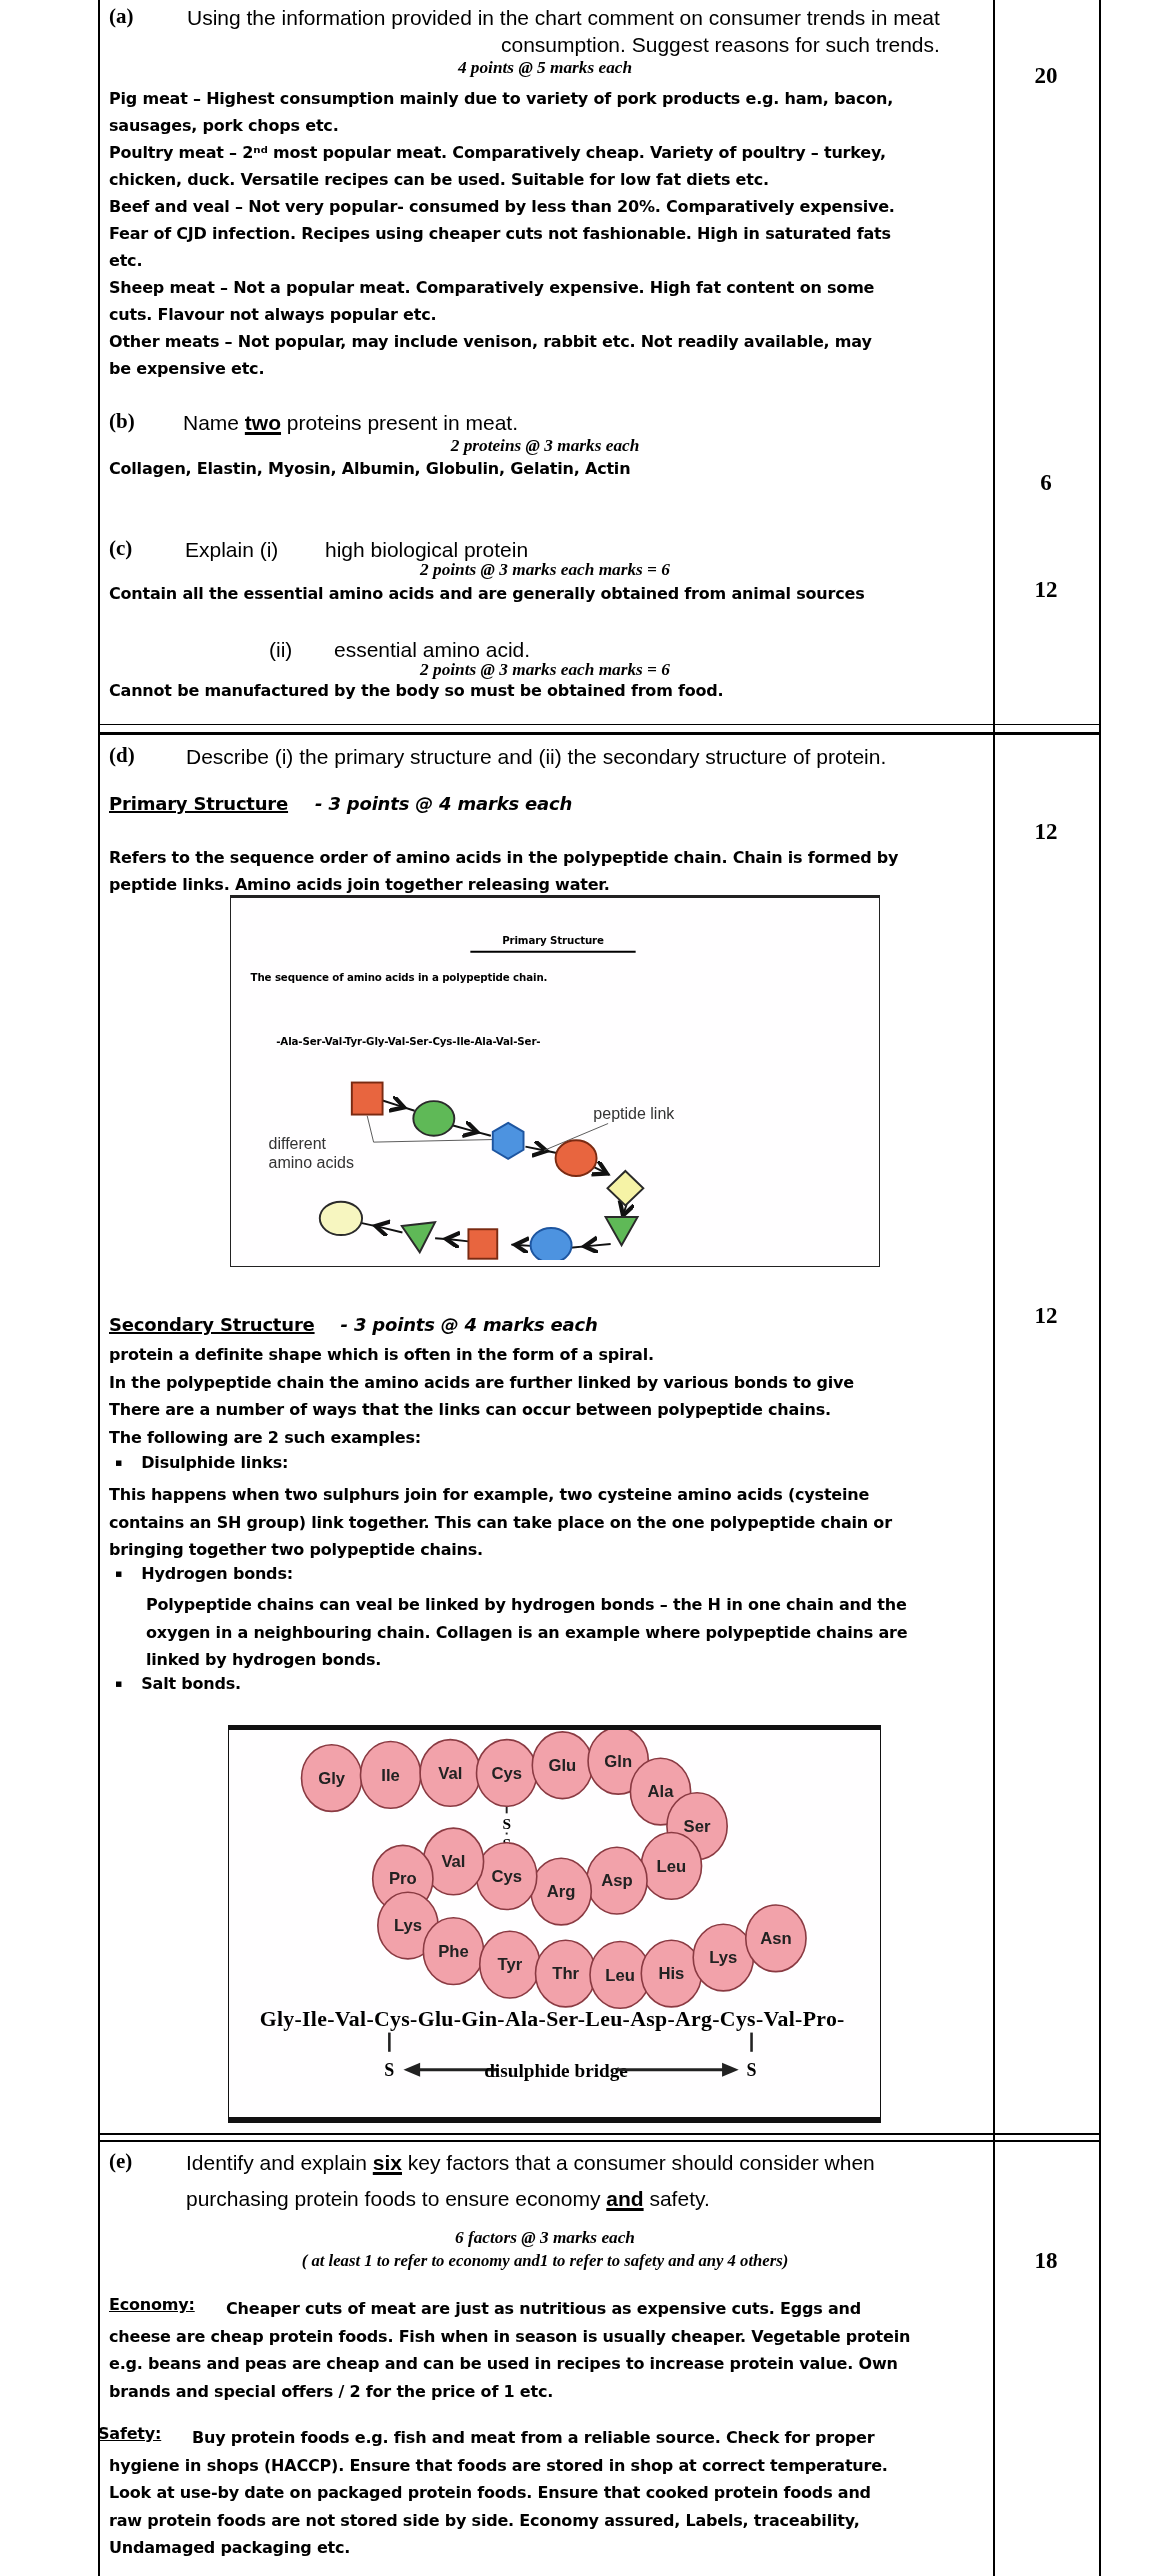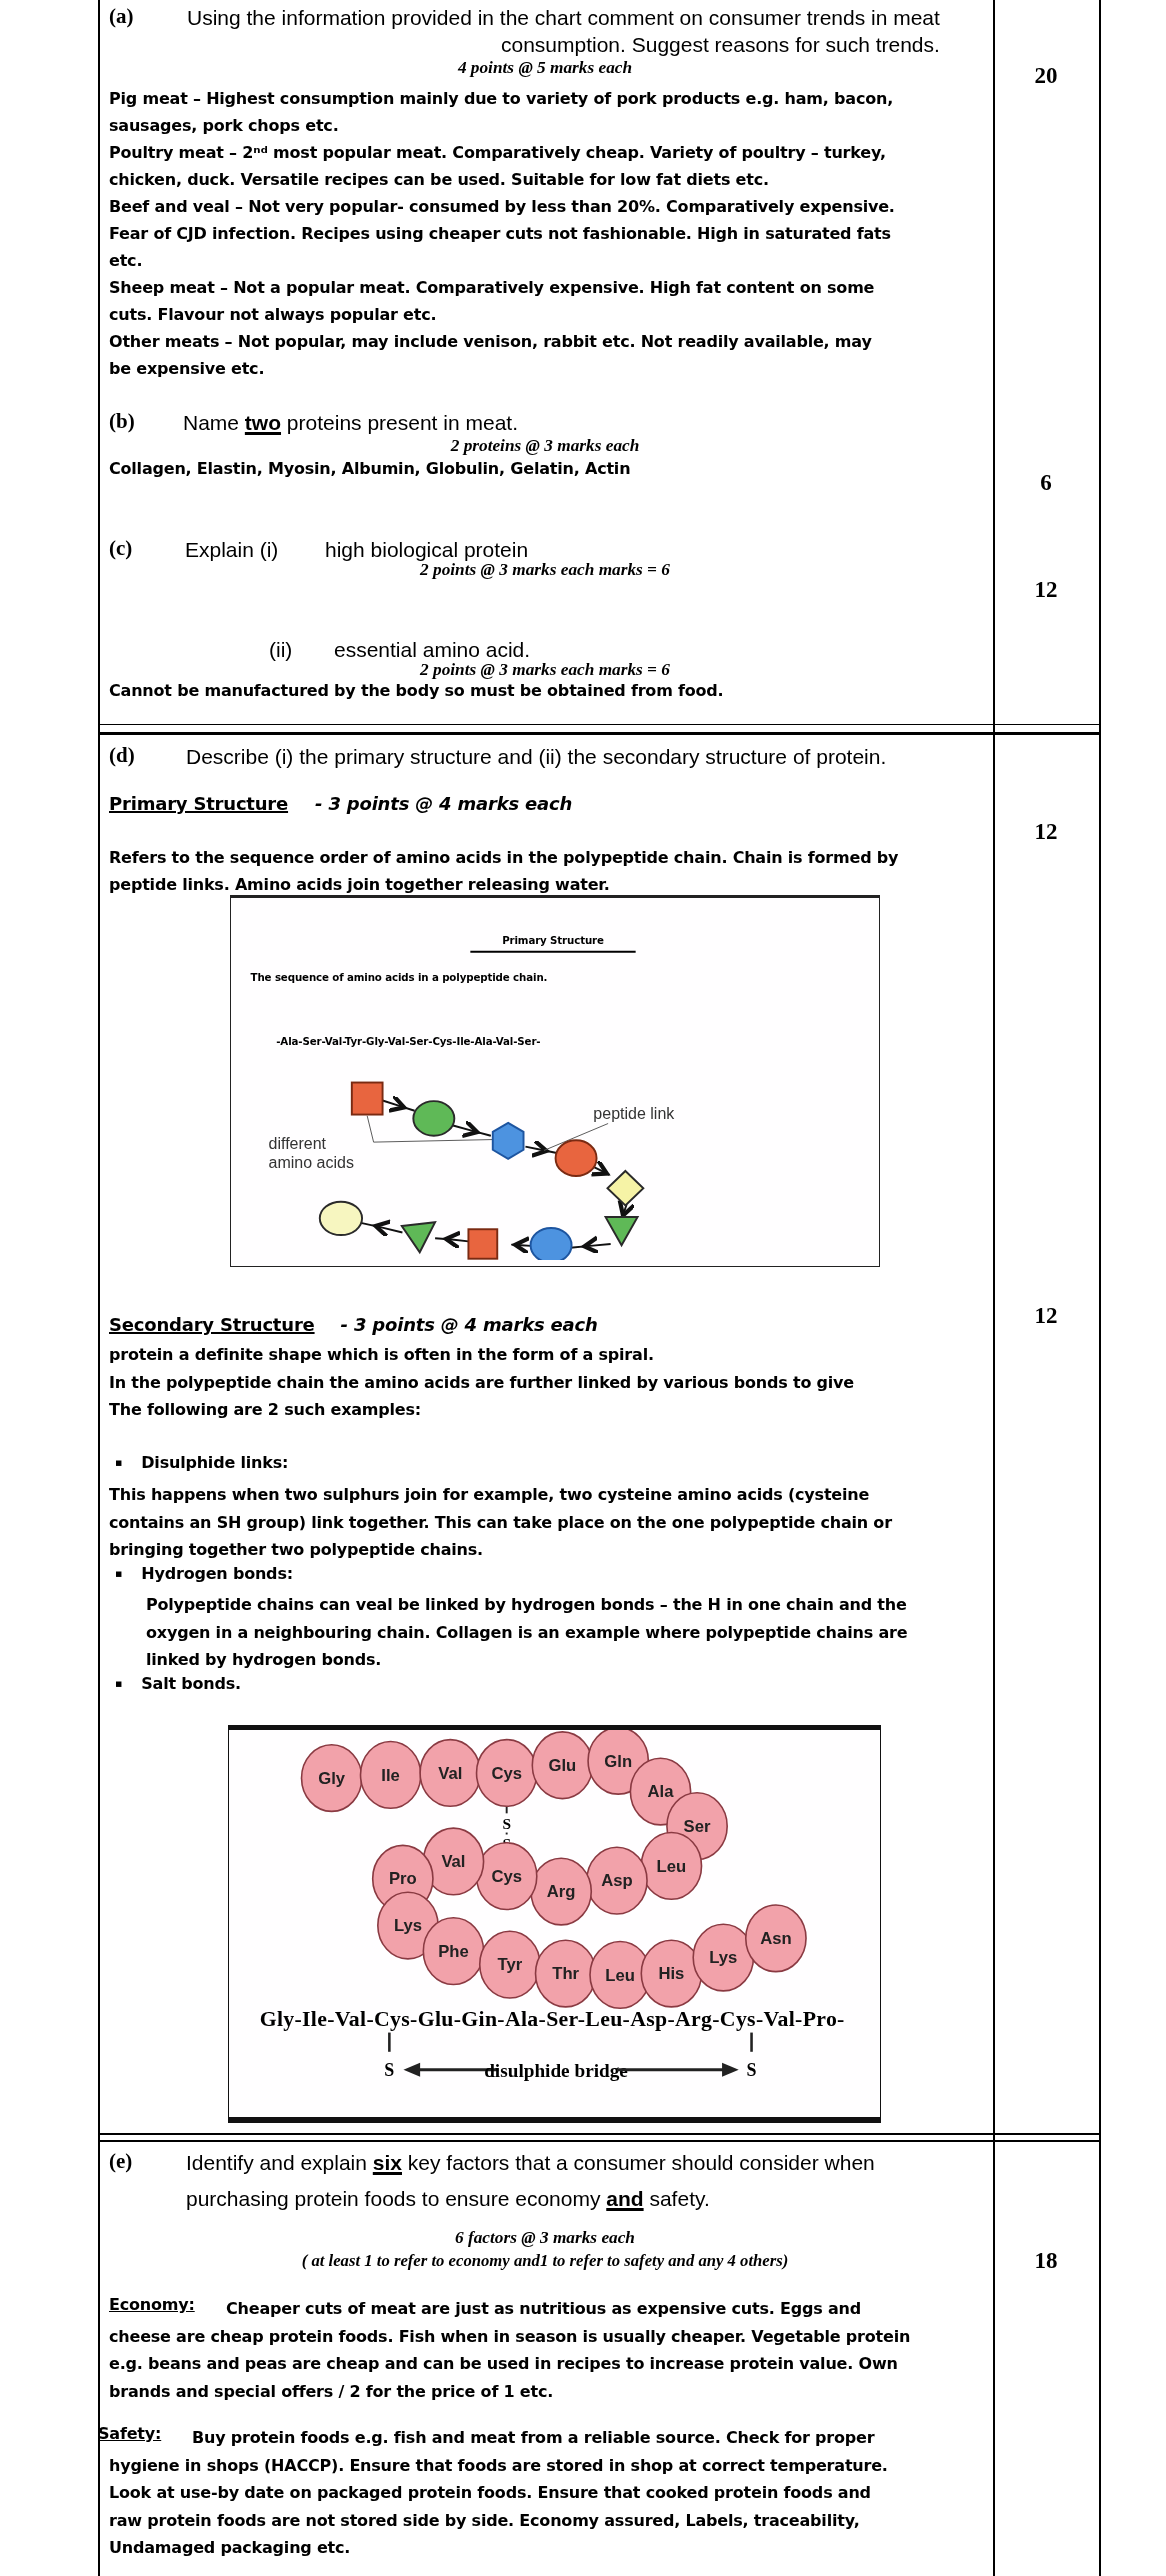--- a/index.html
+++ b/index.html
@@ -74,20 +74,21 @@
 
   <div class="abs qlabel" style="left:109px;top:409px;">(b)</div>
   <div class="abs q" style="left:183px;top:409px;"><span>Name </span><span class="u" style="font-weight:bold;text-decoration-thickness:2.6px;">two</span><span> proteins present in meat.</span></div>
   <div class="note" style="top:436px;">2 proteins @ 3 marks each</div>
   <div class="abs hand" style="left:109px;top:459px;">Collagen, Elastin, Myosin, Albumin, Globulin, Gelatin, Actin</div>
 
   <div class="abs qlabel" style="left:109px;top:536px;">(c)</div>
   <div class="abs q" style="left:185px;top:536px;">Explain (i)</div>
   <div class="abs q" style="left:325px;top:536px;">high biological protein</div>
   <div class="note" style="top:560px;">2 points @ 3 marks each marks = 6</div>
+  <div class="abs hand" style="left:109px;top:584px;">Contain all the essential amino acids and are generally obtained from animal sources</div>
   <div class="abs q" style="left:269px;top:636px;">(ii)</div>
   <div class="abs q" style="left:334px;top:636px;">essential amino acid.</div>
   <div class="note" style="top:660px;">2 points @ 3 marks each marks = 6</div>
   <div class="abs hand" style="left:109px;top:681px;">Cannot be manufactured by the body so must be obtained from food.</div>
 
   <div class="abs qlabel" style="left:109px;top:743px;">(d)</div>
   <div class="abs q" style="left:186px;top:743px;">Describe (i) the primary structure and (ii) the secondary structure of protein.</div>
 
   <div class="abs hand" style="left:109px;top:793px;font-size:18px;white-space:nowrap;">
     <span class="u" style="text-decoration-thickness:1.9px;">Primary Structure</span><span class="it" style="margin-left:27px;">- 3 points @ 4 marks each</span>
@@ -139,20 +140,21 @@
       <text class="lbl" x="58" y="422" font-size="25" fill="#333">amino acids</text>
     </svg>
   </div>
 
   <div class="abs hand" style="left:109px;top:1314px;font-size:18px;white-space:nowrap;">
     <span class="u" style="text-decoration-thickness:1.9px;">Secondary Structure</span><span class="it" style="margin-left:26px;">- 3 points @ 4 marks each</span>
   </div>
   <div class="abs hand lines" style="left:109px;top:1341px;line-height:27.6px;">
       <div>protein a definite shape which is often in the form of a spiral.</div>
       <div>In the polypeptide chain the amino acids are further linked by various bonds to give</div>
+      <div>There are a number of ways that the links can occur between polypeptide chains.</div>
       <div>The following are 2 such examples:</div>
     </div>
 
   <div class="bullet-row hand" style="top:1453px;">
     <span class="bullet-glyph">▪</span><span class="bullet-text">Disulphide links:</span>
   </div>
   <div class="abs hand lines" style="left:109px;top:1481px;line-height:27.6px;">
       <div> This happens when two sulphurs join for example, two cysteine amino acids (cysteine</div>
       <div>contains an SH group) link together.  This can take place on the one polypeptide chain or</div>
       <div>bringing together two polypeptide chains.</div>

